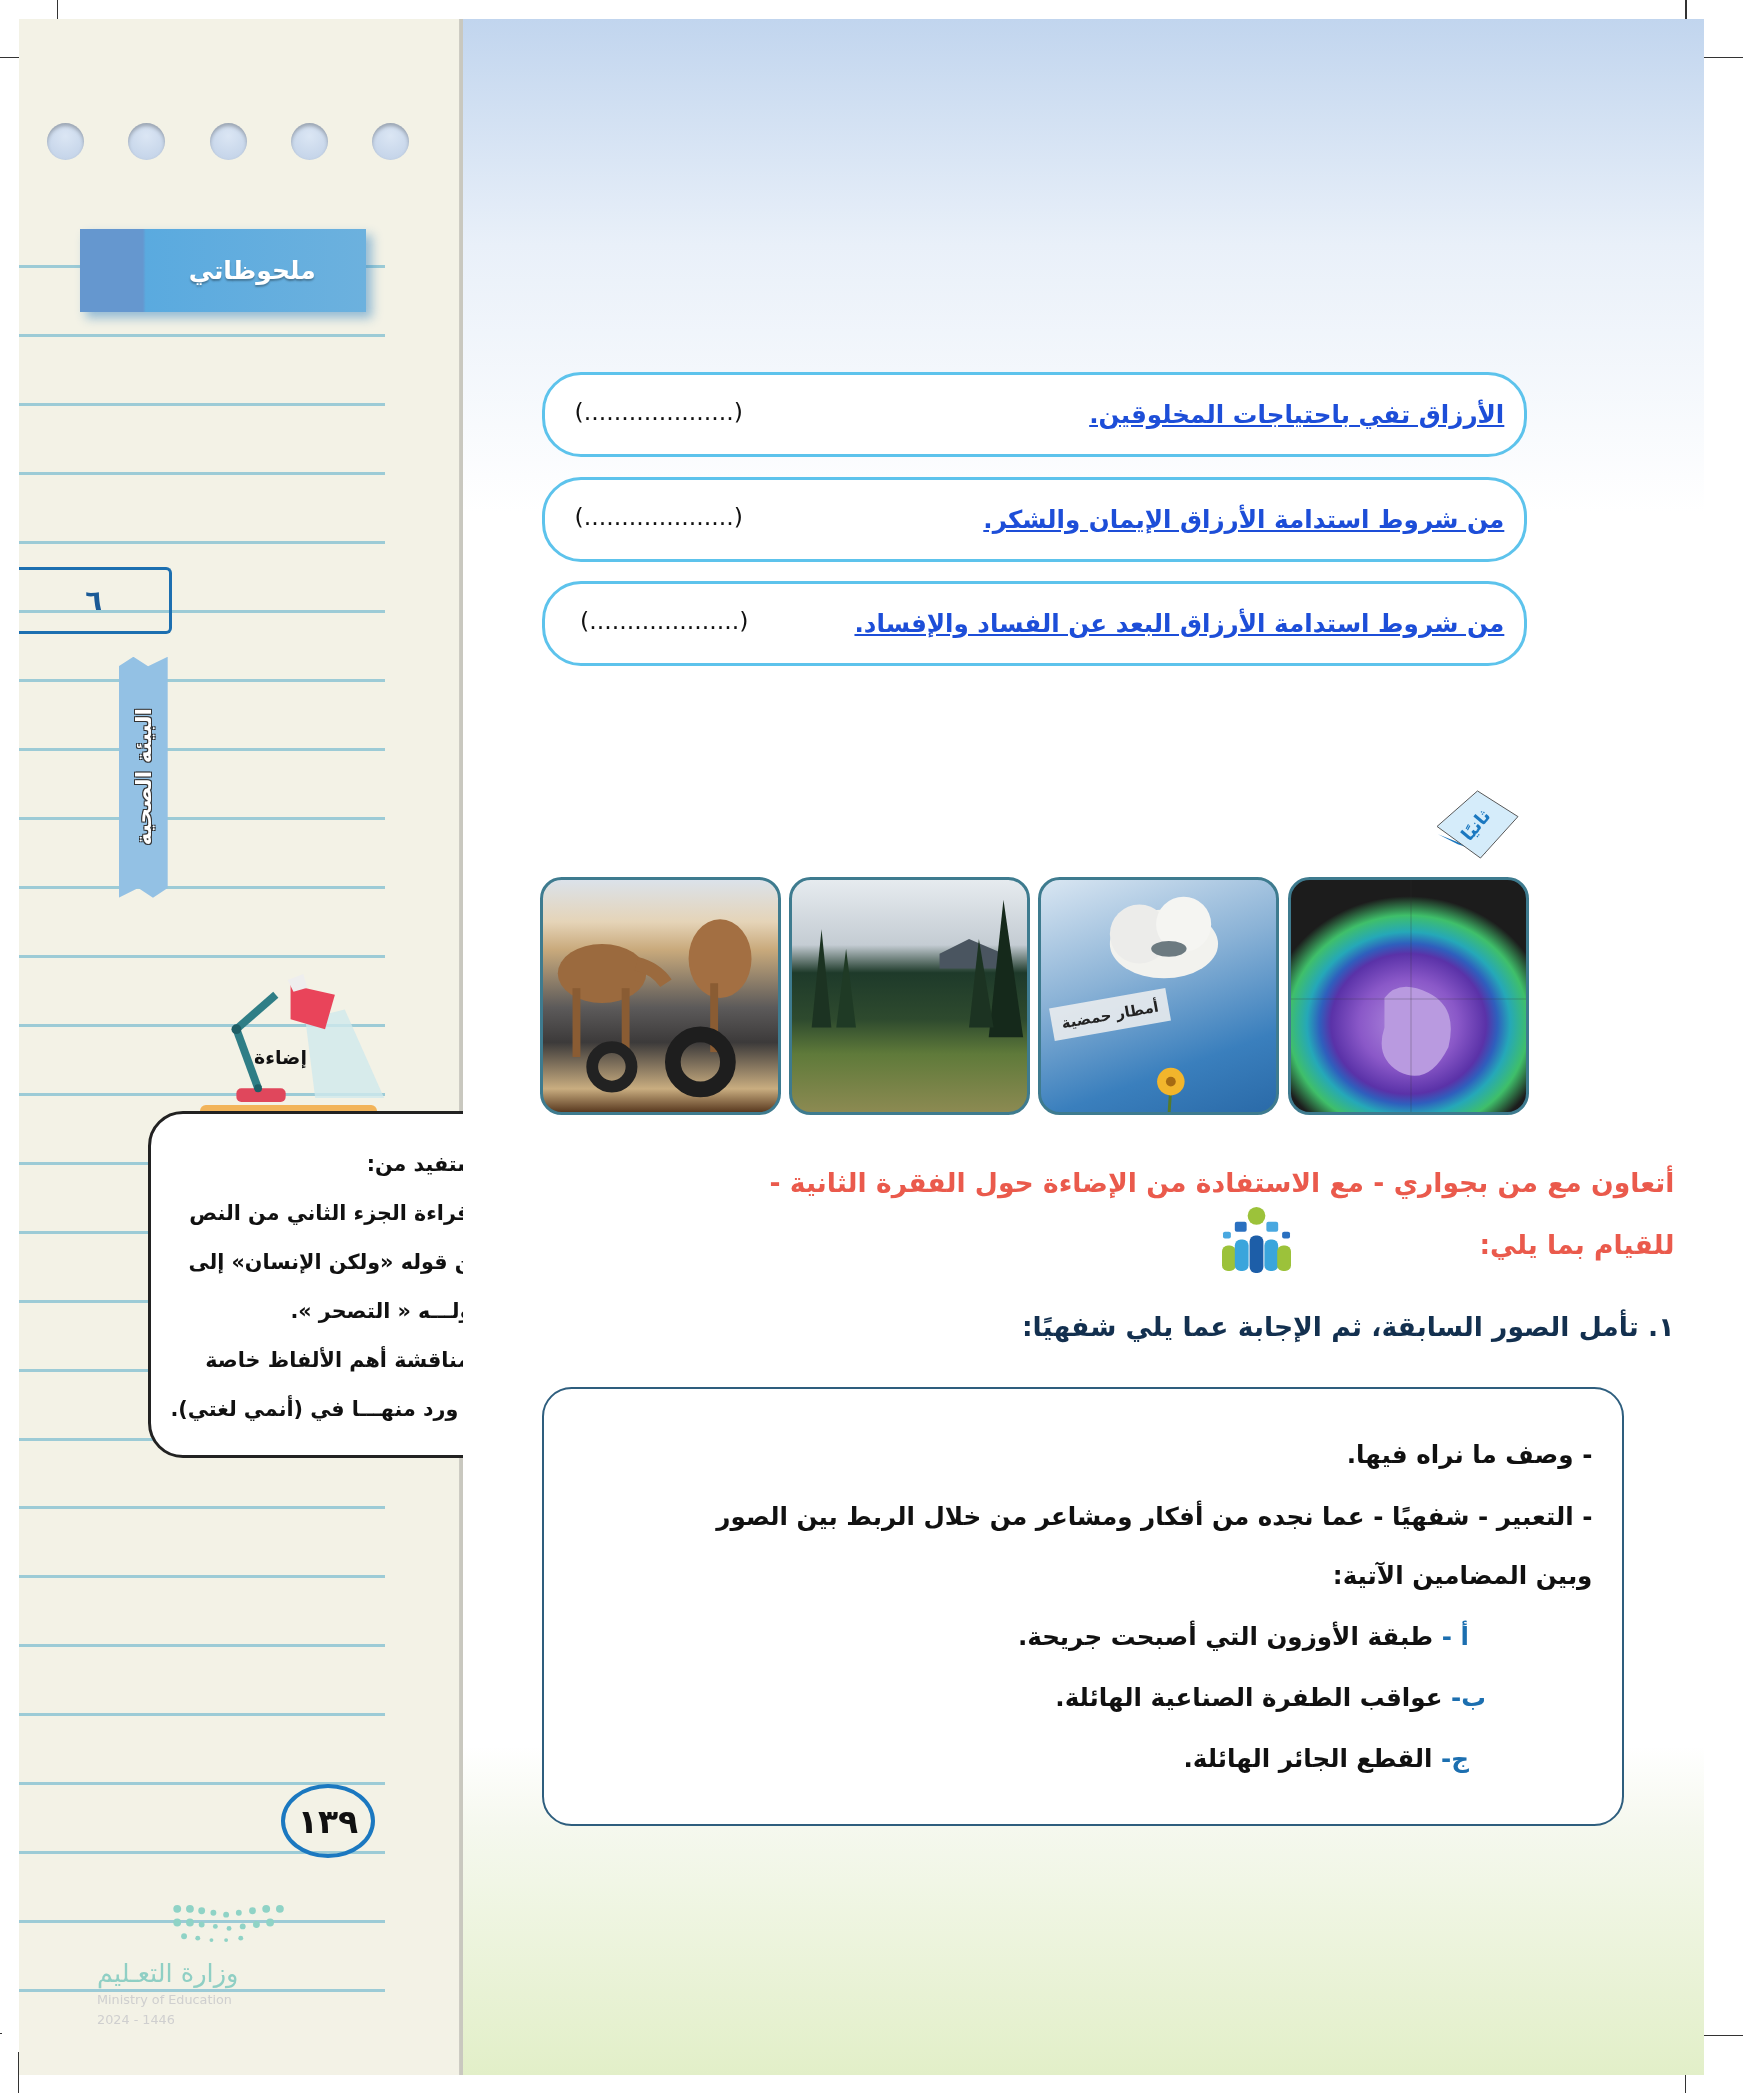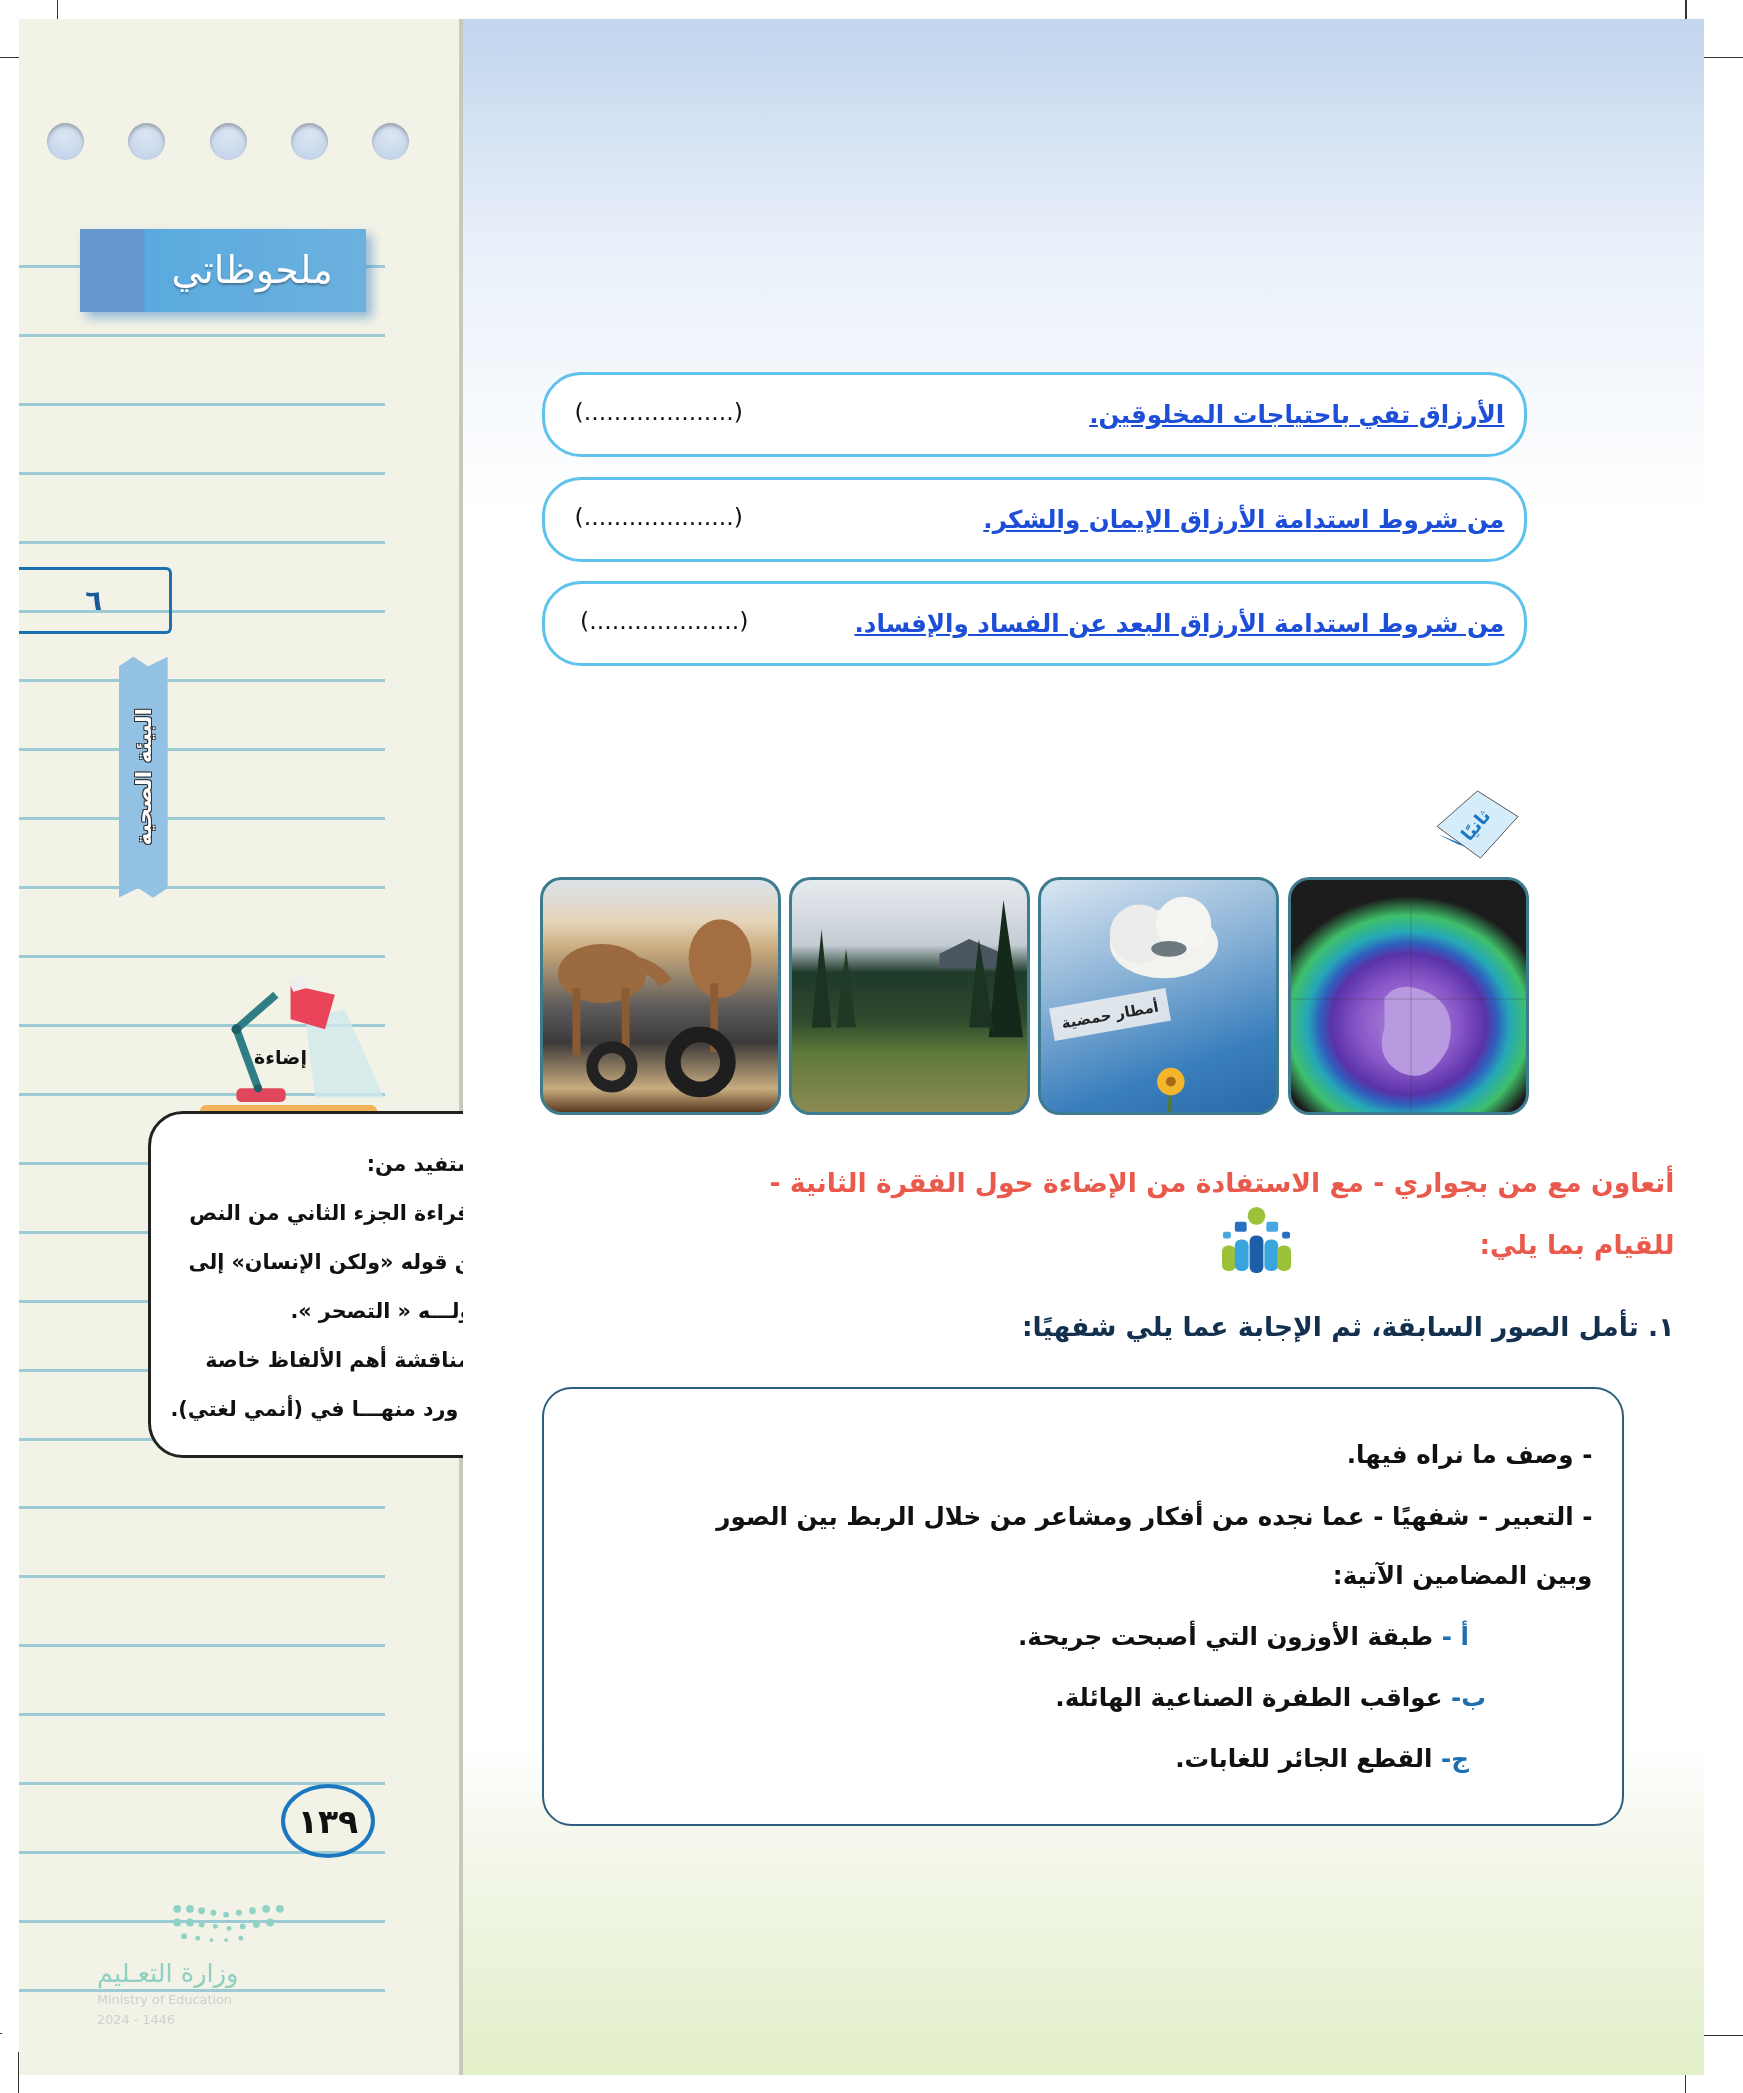--- a/index.html
+++ b/index.html
@@ -20,21 +20,21 @@
     background: radial-gradient(circle at 50% 35%, #dbe6f4 0%, #c7d6ea 70%, #b9c8dc 100%);
     box-shadow: inset 0 3px 3.9px rgba(0,0,0,0.25);
   }
   .rule { position: absolute; left: 0; width: 366px; height: 3px; background: #9ccbd6; }
   .notes-tab {
     position: absolute; left: 61px; top: 210px; width: 286px; height: 83px;
     background: linear-gradient(90deg, #6597cf 0%, #6597cf 22%, #5aaadf 23%, #6cb1de 100%);
     box-shadow: 5.9px 5.9px 9.9px rgba(30,120,190,0.45);
     display: flex; align-items: center; justify-content: center; padding-left: 59px;
   }
-  .notes-tab span { color: #fff; font-weight: normal; font-size: 38px; text-shadow: 0 2px 2px rgba(0,0,0,0.3); }
+  .notes-tab span { color: #fff; font-weight: bold; font-size: 25px; text-shadow: 0 2px 2px rgba(0,0,0,0.3); }
 
   .unit-box {
     position: absolute; left: 0; top: 548px; width: 153px; height: 67px;
     border-top: 3.9px solid #1c6fb0; border-bottom: 3.9px solid #1c6fb0; border-right: 3px solid #1c6fb0;
     border-radius: 0 5.9px 5.9px 0;
     display: flex; align-items: center; justify-content: center;
   }
   .unit-box span { color: #1a5a96; font-weight: bold; font-size: 27.6px; }
 
   .unit-ribbon {
@@ -319,17 +319,17 @@
     <p class="line" style="top:51px;">- وصف ما نراه فيها.</p>
     <p class="line" style="top:113px;">- التعبير - شفهيًا - عما نجده من أفكار ومشاعر من خلال الربط بين الصور</p>
     <p class="line" style="top:172px;">وبين المضامين الآتية:</p>
     <p class="line" style="top:233px;right:153px;">
       <span class="letter">أ -</span><span> طبقة الأوزون التي أصبحت جريحة.</span>
     </p>
     <p class="line" style="top:294px;right:136px;">
       <span class="letter">ب-</span><span> عواقب الطفرة الصناعية الهائلة.</span>
     </p>
     <p class="line" style="top:355px;right:153px;">
-      <span class="letter">ج-</span><span> القطع الجائر للغابات.</span>
+      <span class="letter">ج-</span><span> القطع الجائر الهائلة.</span>
     </p>
   </div>
 </main>
 
 
 </body></html>

